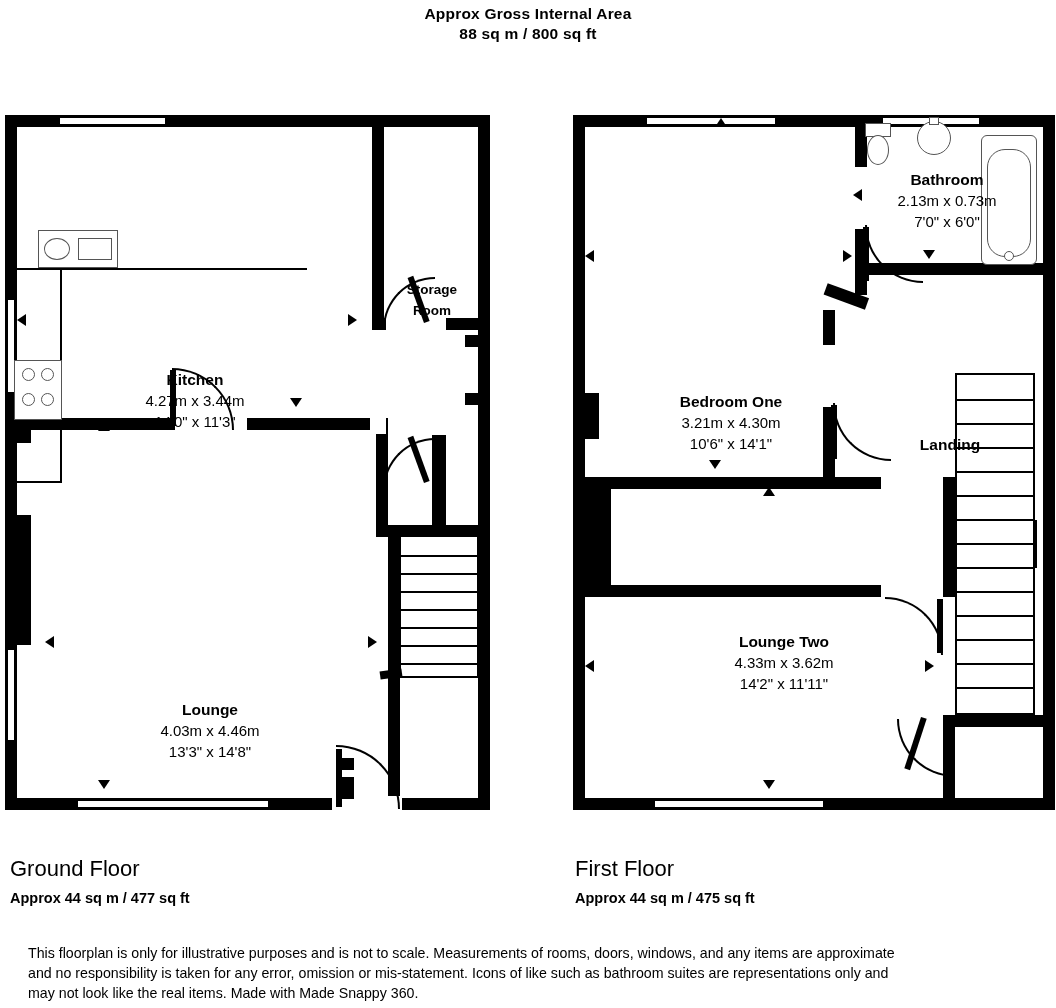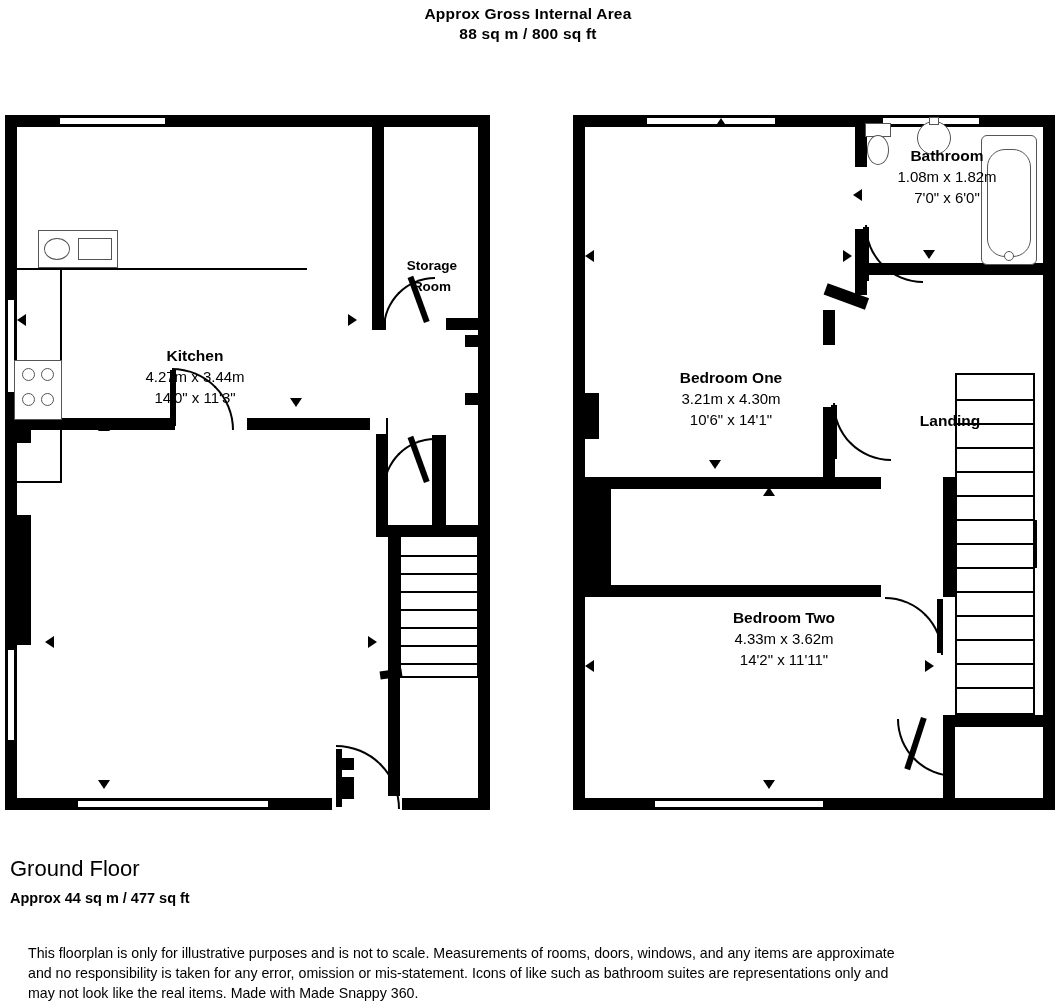--- a/index.html
+++ b/index.html
@@ -44,20 +44,21 @@
   }
   .room-fill {
     position: absolute;
     background: #ffffff;
   }
   .label {
     position: absolute;
     text-align: center;
     line-height: 21px;
     white-space: nowrap;
+    margin-top: 24px;
   }
   .label .name {
     font-size: 15.5px;
     font-weight: bold;
   }
   .label .dim {
     font-size: 15px;
   }
   .label.small .name { font-size: 13.5px; }
 
@@ -215,20 +216,25 @@
       <div class="name">Kitchen</div>
       <div class="dim">4.27m x 3.44m</div>
       <div class="dim">14'0" x 11'3"</div>
     </div>
 
     <div class="label small" style="left:378px; top:150px; width:108px;">
       <div class="name">Storage</div>
       <div class="name">Room</div>
     </div>
 
+    <div class="label" style="left:95px; top:570px; width:230px;">
+      <div class="name">Lounge</div>
+      <div class="dim">4.03m x 4.46m</div>
+      <div class="dim">13'3" x 14'8"</div>
+    </div>
   </div>
 
   <div class="plan" id="plan-first">
 
     <div class="wall" style="left:8px; top:10px; width:482px; height:12px;"></div>
     <div class="wall" style="left:8px; top:10px; width:12px; height:288px;"></div>
     <div class="wall" style="left:8px; top:288px; width:26px; height:46px;"></div>
     <div class="wall" style="left:8px; top:330px; width:12px; height:375px;"></div>
     <div class="wall" style="left:8px; top:693px; width:482px; height:12px;"></div>
     <div class="wall" style="left:478px; top:10px; width:12px; height:695px;"></div>
@@ -310,40 +316,44 @@
     <div class="arrow down" style="left:198px; top:675px;"></div>
 
     <div class="label" style="left:38px; top:262px; width:256px;">
       <div class="name">Bedroom One</div>
       <div class="dim">3.21m x 4.30m</div>
       <div class="dim">10'6" x 14'1"</div>
     </div>
 
     <div class="label" style="left:282px; top:40px; width:200px;">
       <div class="name">Bathroom</div>
-      <div class="dim">1.08m x 1.82m</div>
+      <div class="dim">2.13m x 0.73m</div>
       <div class="dim">7'0" x 6'0"</div>
     </div>
 
     <div class="label" style="left:300px; top:305px; width:170px;">
       <div class="name">Landing</div>
     </div>
 
     <div class="label" style="left:90px; top:502px; width:258px;">
-      <div class="name">Bedroom Two</div>
+      <div class="name">Lounge Two</div>
       <div class="dim">4.33m x 3.62m</div>
       <div class="dim">14'2" x 11'11"</div>
     </div>
   </div>
 
   <div class="floor-footer" id="footer-ground">
     <div class="title">Ground Floor</div>
     <div class="sub">Approx 44 sq m / 477 sq ft</div>
   </div>
 
+  <div class="floor-footer" id="footer-first">
+    <div class="title">First Floor</div>
+    <div class="sub">Approx 44 sq m / 475 sq ft</div>
+  </div>
 
   <div class="disclaimer">
     <div>This floorplan is only for illustrative purposes and is not to scale. Measurements of rooms, doors, windows, and any items are approximate</div>
     <div>and no responsibility is taken for any error, omission or mis-statement. Icons of like such as bathroom suites are representations only and</div>
     <div>may not look like the real items. Made with Made Snappy 360.</div>
   </div>
 
 </div>
 
 </body></html>

